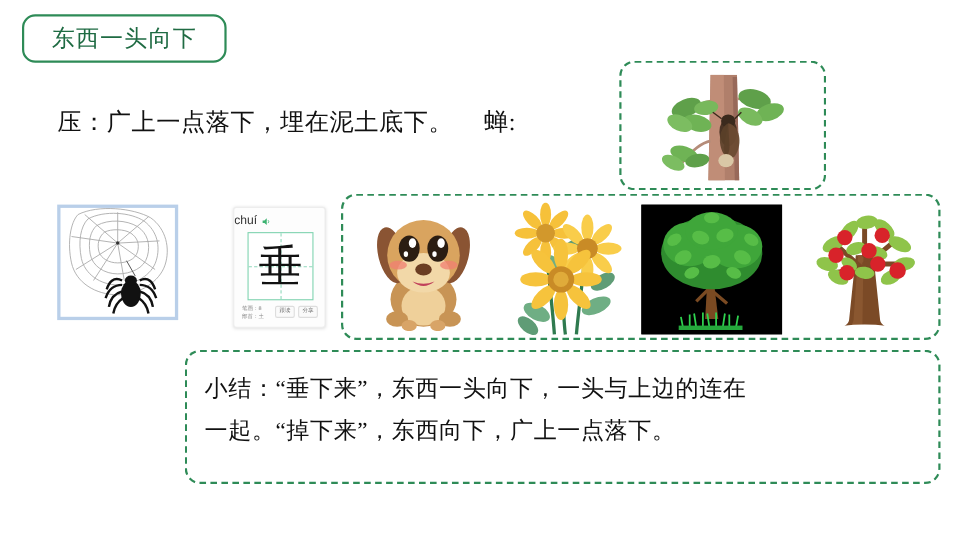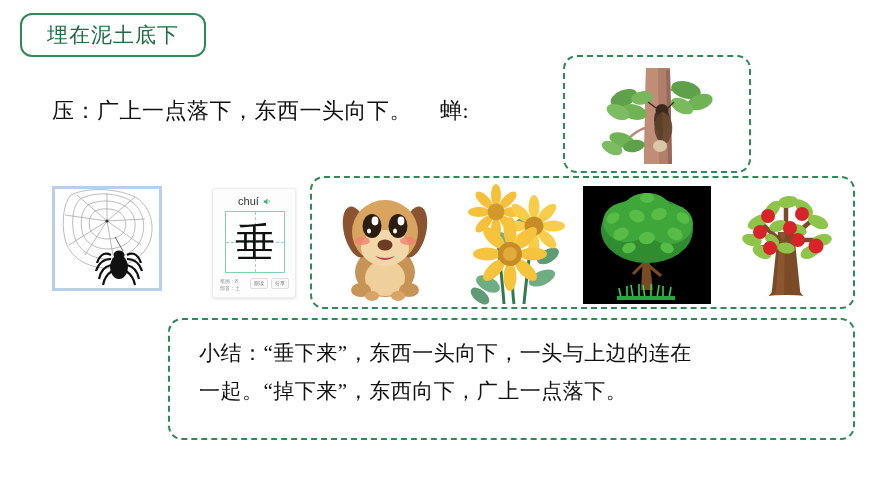--- a/index.html
+++ b/index.html
@@ -38,39 +38,39 @@
     border:2px dashed #2e8b57;border-radius:14px;background:transparent;
   }
   #cicada-box{left:563px;top:55px;width:188px;height:118px;}
   #pictures-box{left:310px;top:176px;width:545px;height:133px;}
   #summary-box{left:168px;top:318px;width:687px;height:122px;}
 
   .summary-text{
     position:absolute;left:186px;top:334px;width:655px;
     font-size:21px;color:#111;line-height:38px;letter-spacing:.5px;
   }
-  .summary-text div{white-space:nowrap;margin-left:13px;}
+  .summary-text div{white-space:nowrap;}
 
   
   .spider-frame{
     position:absolute;left:52px;top:186px;width:110px;height:105px;
     border:3px solid #b9cfe9;background:#fff;box-sizing:border-box;
   }
   .spider-frame .inner{position:absolute;inset:0;}
 
   
   .char-card{
     position:absolute;left:212px;top:188px;width:84px;height:110px;
     background:#fdfdfd;border:1px solid #ededed;border-radius:3px;
     box-shadow:0 1px 3px rgba(0,0,0,.12);box-sizing:border-box;
     overflow:hidden;
   }
   .card-pinyin{
     position:absolute;left:0;top:4px;width:84px;height:16px;
-    display:flex;align-items:center;justify-content:center;gap:4px;
+    display:flex;align-items:center;justify-content:flex-start;gap:4px;
   }
   .card-pinyin .py{font-size:11px;color:#333;font-family:"Liberation Sans",sans-serif;}
   .spk{width:9px;height:9px;position:relative;display:inline-block;}
   .card-grid{
     position:absolute;left:12px;top:22px;width:60px;height:62px;
     border:1px solid #7fd3b0;box-sizing:border-box;background:#fff;
   }
   .card-grid .vline{position:absolute;left:50%;top:0;bottom:0;width:0;
     border-left:1px dashed #8fd8bb;}
   .card-grid .hline{position:absolute;top:50%;left:0;right:0;height:0;
@@ -100,25 +100,25 @@
   #pic-apple-tree{left:728px;top:186px;width:116px;height:118px;}
 
   svg{display:block;}
 </style>
 </head>
 <body>
 
 <div class="slide">
 
   <div class="title-chip">
-    <span class="t">埋在泥土底下</span>
+    <span class="t">东西一头向下</span>
   </div>
 
   <div class="explain-line">
-    <span>压：</span><span>广上一点落下，东西一头向下。</span><span class="gap"></span><span>蝉:</span>
+    <span>压：</span><span>广上一点落下，埋在泥土底下。</span><span class="gap"></span><span>蝉:</span>
   </div>
 
   <div class="dashed-box" id="cicada-box"></div>
 
   <div class="pic" style="left:600px;top:68px;width:118px;height:96px;">
     <svg width="118" height="96" viewBox="0 0 118 96">
 
       <path d="M46 0 L70 0 L72 96 L44 96 Z" fill="#b07f6b"></path>
       <path d="M46 0 L58 0 L59 96 L44 96 Z" fill="#c08d77"></path>
       <path d="M66 2 L70 2 L72 96 L68 96 Z" fill="#98695a"></path>

